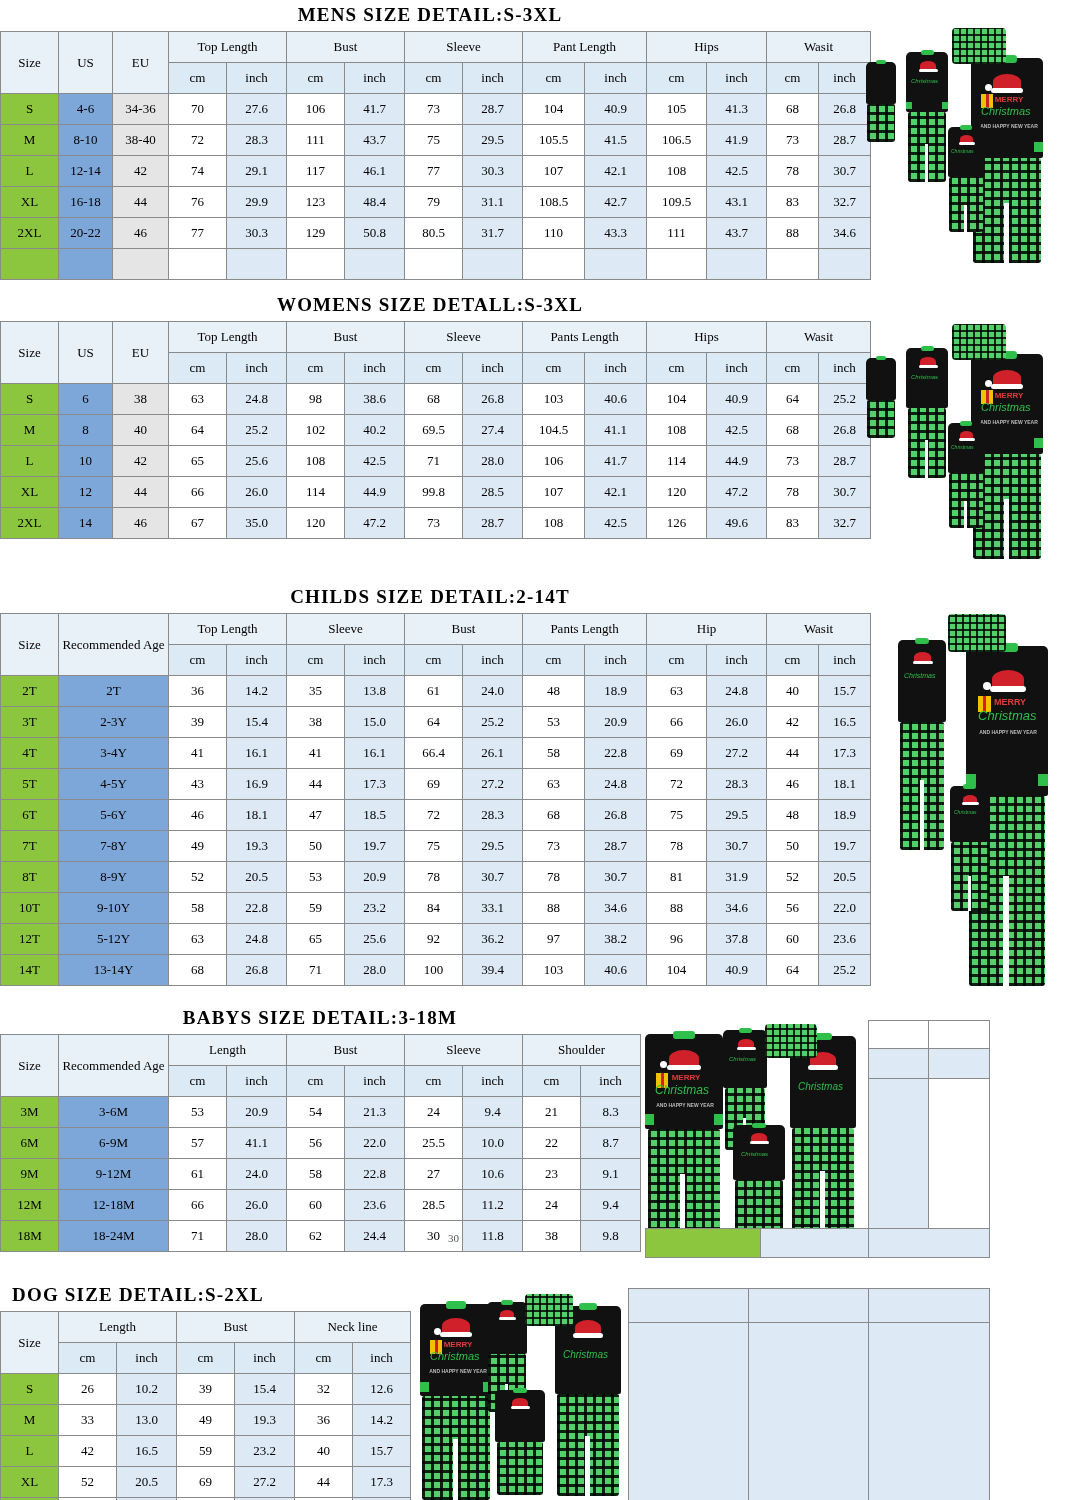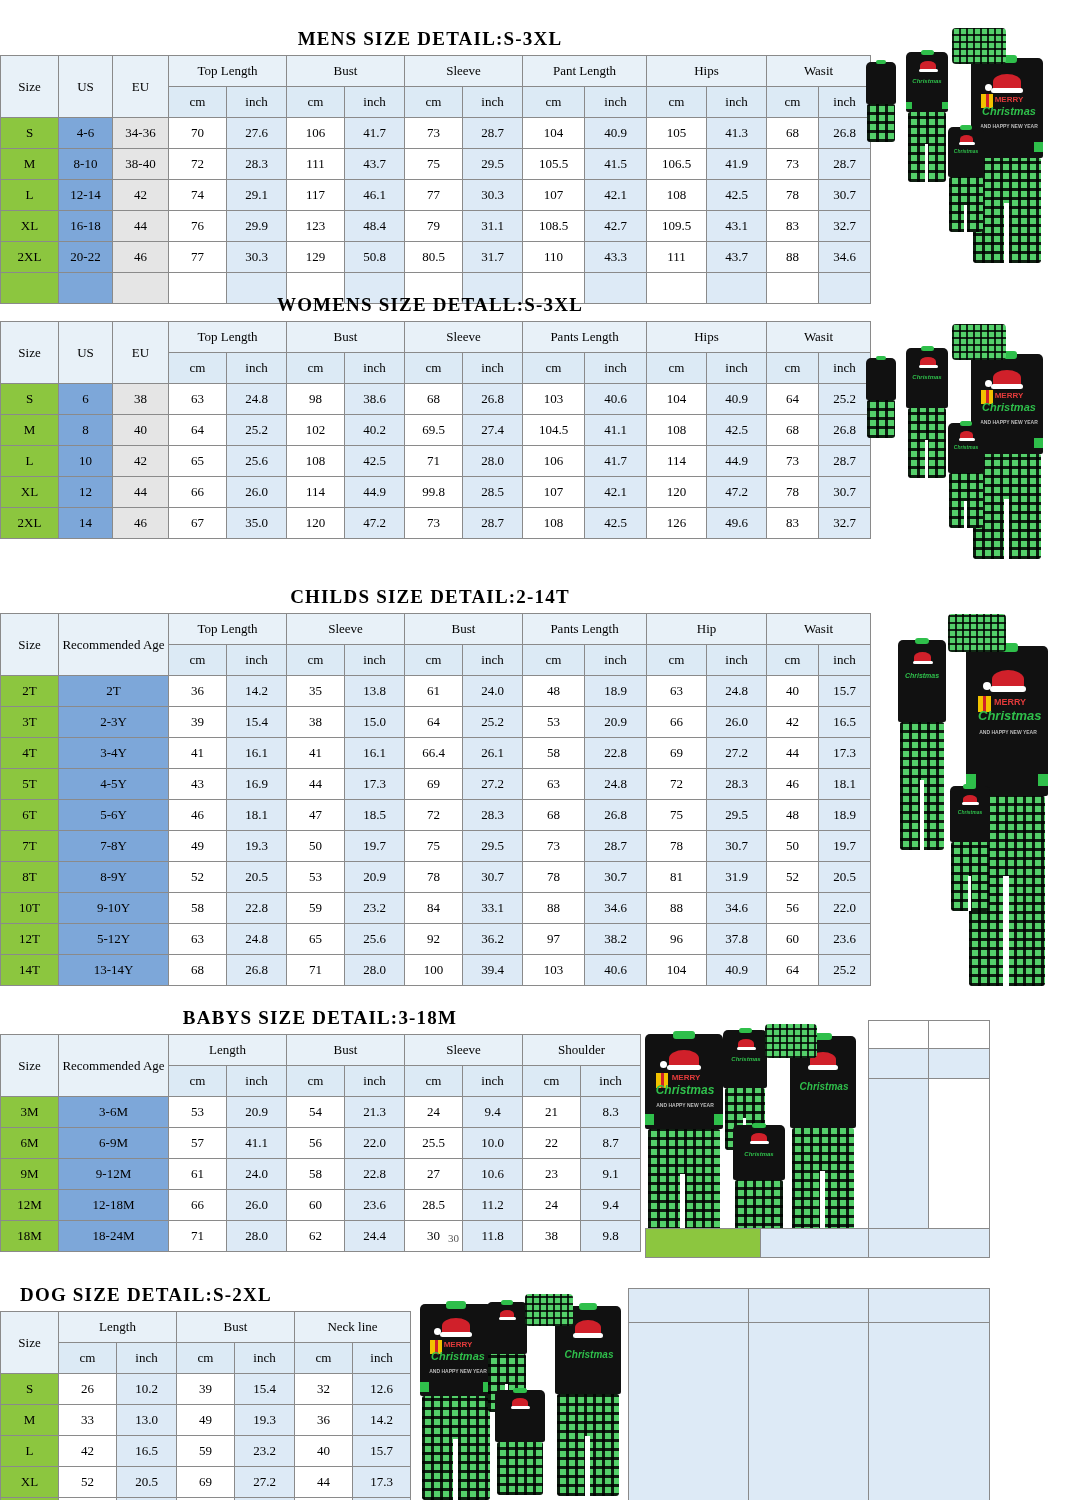--- a/index.html
+++ b/index.html
@@ -14,25 +14,25 @@
   .section{position:relative;}
 
   .sec-title{
     text-align:center;
     font-family:"Liberation Serif", serif;
     font-size:19px;
     letter-spacing:1.2px;
     font-weight:700;
     padding:4px 0 5px 0;
   }
-  .title-mens{width:860px;margin-top:24px;}
+  .title-mens{width:860px;}
   .title-womens{width:860px;}
   .title-childs{width:860px;}
   .title-babys{width:640px;}
-  .title-dog{width:410px;text-align:left;padding-left:20px;}
+  .title-dog{width:410px;text-align:left;padding-left:12px;}
 
   table.size{
     border-collapse:collapse;
     table-layout:fixed;
     font-size:13px;
   }
   table.size td, table.size th{
     border:1px solid #8a8a8a;
     text-align:center;
     vertical-align:middle;
@@ -76,21 +76,21 @@
   }
   .pantgap{position:absolute;background:#fff;}
   .hat{
     position:absolute;
     background:#d0202a;
     border-radius:50% 50% 0 0;
   }
   .hatbrim{position:absolute;background:#ffffff;border-radius:3px;}
   .hatball{position:absolute;background:#ffffff;border-radius:50%;}
   .txt1{position:absolute;color:#e23b3b;font-family:"Liberation Sans",sans-serif;font-weight:700;text-align:center;line-height:1;}
-  .txt2{position:absolute;color:#2fbf4b;font-family:"Liberation Sans",sans-serif;font-weight:700;text-align:center;line-height:1;}
+  .txt2{position:absolute;color:#2fbf4b;font-family:"Liberation Sans",sans-serif;font-weight:400;text-align:left;line-height:1;}
   .gift{position:absolute;background:#f2c200;}
   .giftline{position:absolute;background:#d0202a;}
   .dogbody{
     position:absolute;
     background:
       repeating-linear-gradient(90deg, rgba(0,0,0,0.8) 0 2px, rgba(255,255,255,0) 2px 7px),
       repeating-linear-gradient(0deg, rgba(0,0,0,0.8) 0 2px, rgba(255,255,255,0) 2px 7px),
       #54d06a;
     border-radius:4px;
   }

